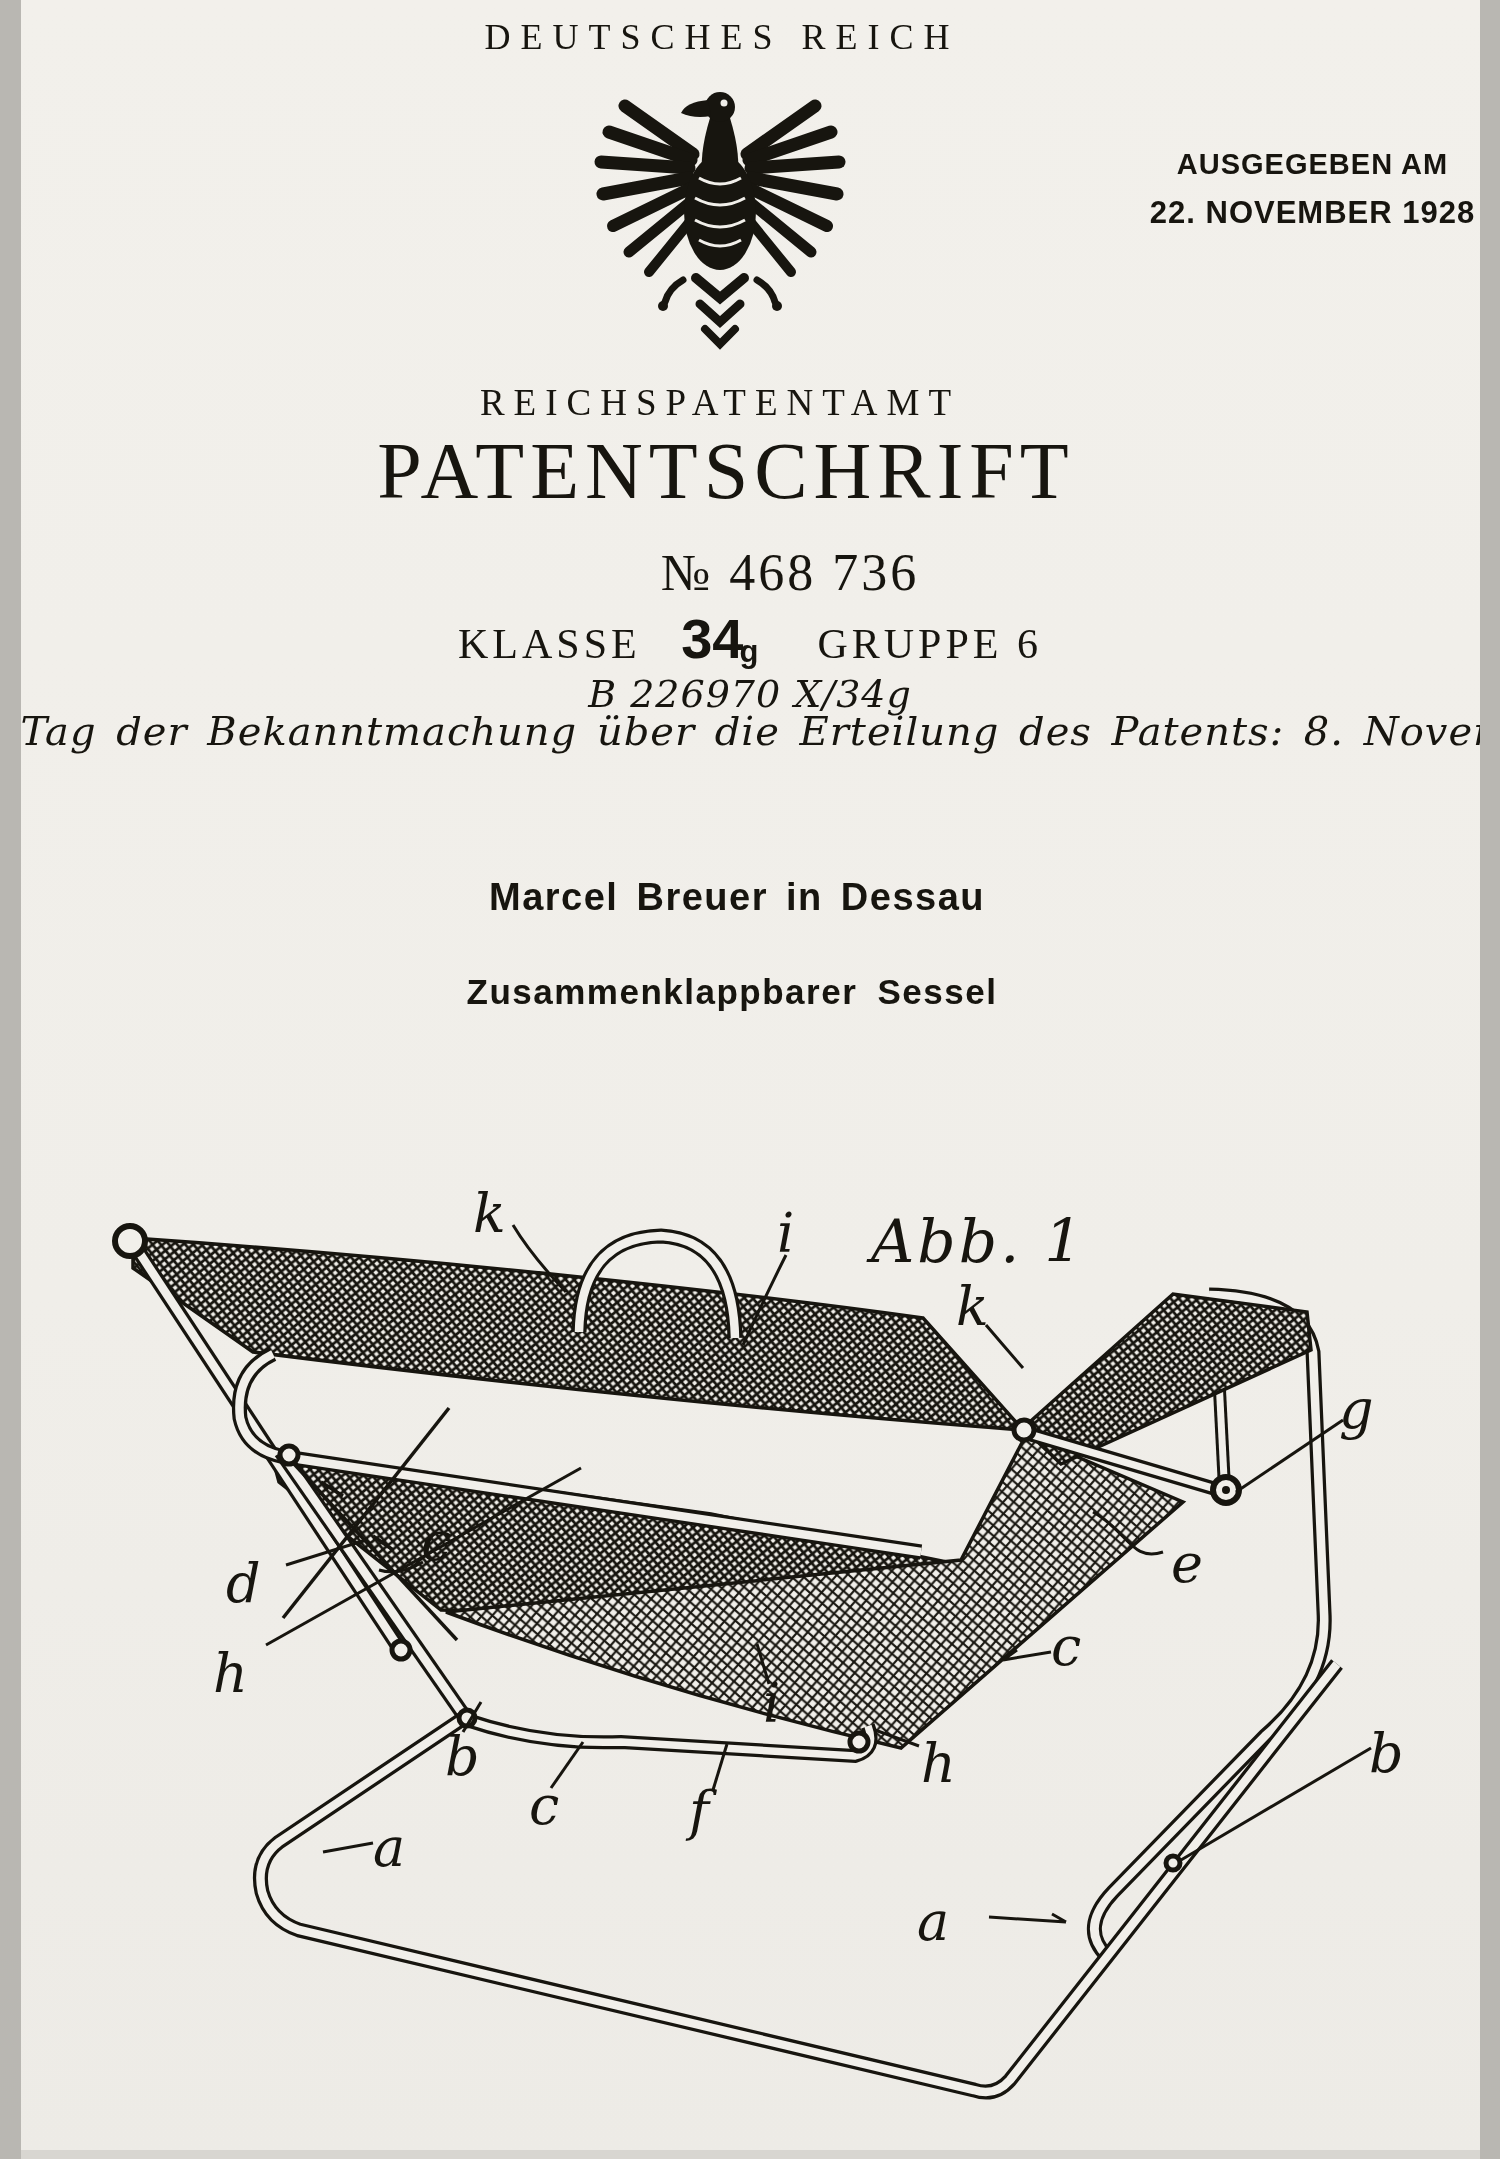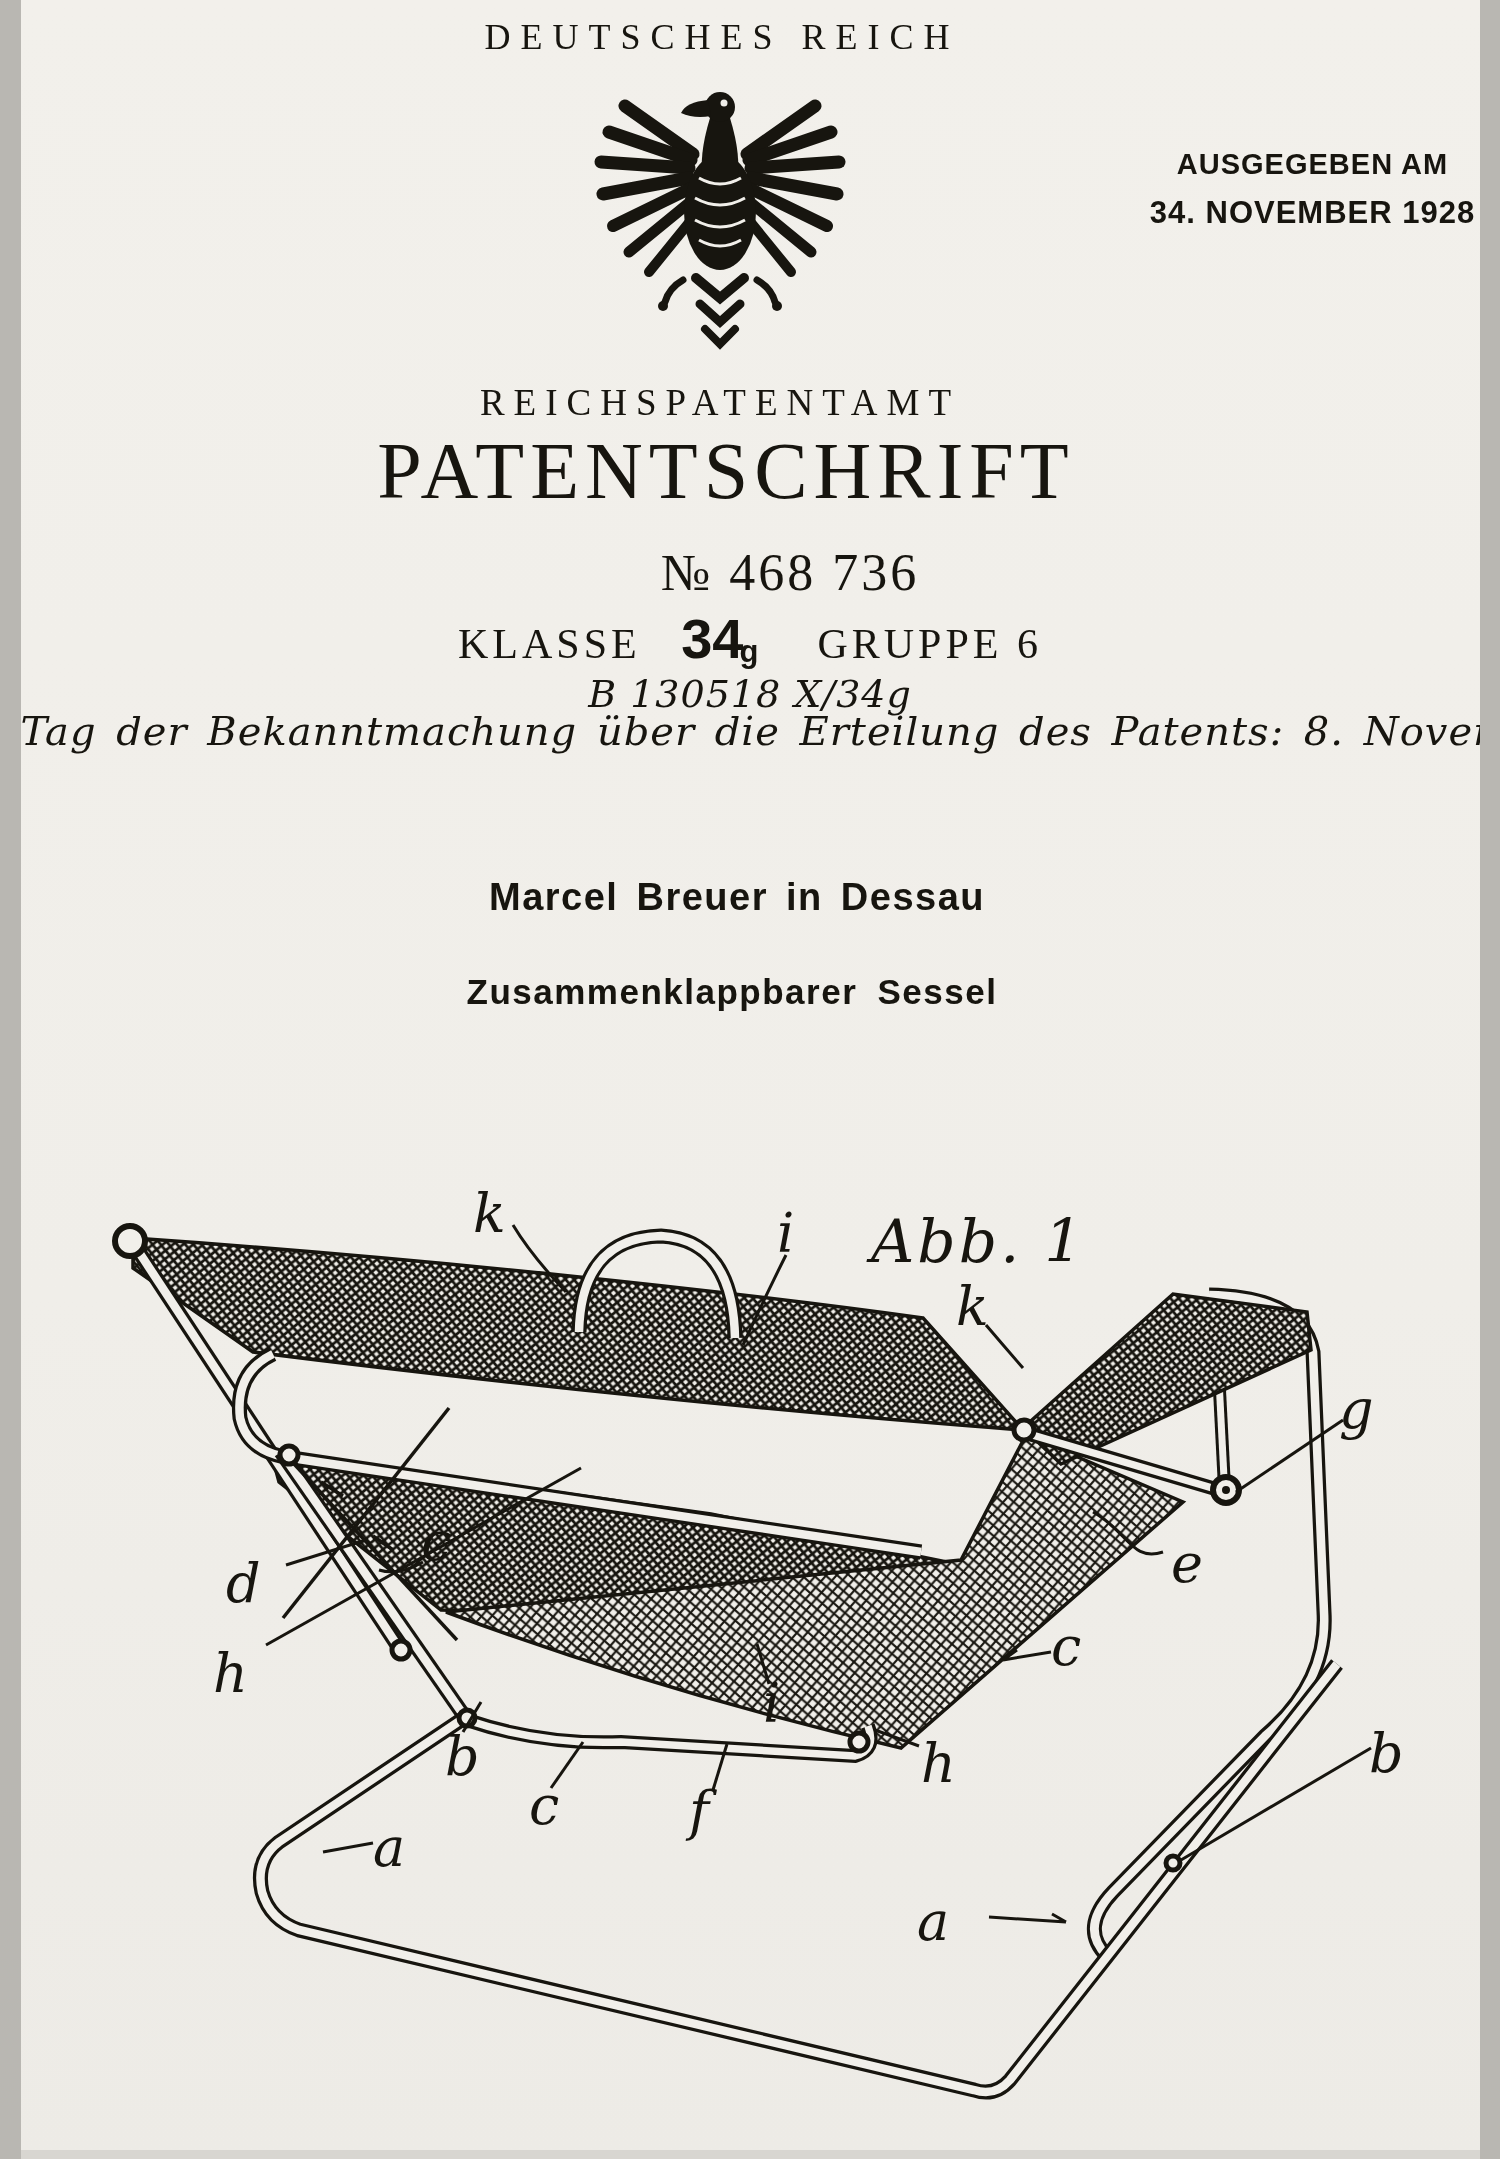--- a/index.html
+++ b/index.html
@@ -77,36 +77,36 @@
       <path d="M122,247 L137,262 L152,247" stroke-width="8"></path>
       <path d="M100,198 Q86,206 82,220" stroke-width="7"></path>
       <path d="M174,198 Q188,206 192,220" stroke-width="7"></path>
       <circle cx="80" cy="224" r="5" fill="#17150f" stroke="none"></circle>
       <circle cx="194" cy="224" r="5" fill="#17150f" stroke="none"></circle>
     </g>
   </svg>
 
   <div class="issued">
     <div class="l1">AUSGEGEBEN AM</div>
-    <div class="l2">34. NOVEMBER 1928</div>
+    <div class="l2">22. NOVEMBER 1928</div>
   </div>
 
   <div class="txt office">REICHSPATENTAMT</div>
   <div class="txt doctype">PATENTSCHRIFT</div>
   <div class="txt patnum">№ 468 736</div>
 
   <div class="txt classline">
     <span>KLASSE</span>
     <span class="gap"></span><span class="big">34</span><span class="sub">g</span>
     <span class="gap"></span>
     <span>GRUPPE</span>
     <span>6</span>
   </div>
 
-  <div class="txt fileref">B 130518 X/34g</div>
+  <div class="txt fileref">B 226970 X/34g</div>
   <div class="txt announce">Tag der Bekanntmachung über die Erteilung des Patents: 8. November 1928</div>
   <div class="txt inventor">Marcel Breuer in Dessau</div>
   <div class="txt worktitle">Zusammenklappbarer Sessel</div>
 
   <svg class="figure" viewBox="0 0 1500 2159" aria-hidden="true">
     <defs>
       <pattern id="weaveDark" width="9" height="9" patternUnits="userSpaceOnUse" patternTransform="rotate(6)">
         <rect width="9" height="9" fill="#f1efea"></rect>
         <path d="M0,0 L9,9 M9,0 L0,9" stroke="#17150f" stroke-width="2.7"></path>
       </pattern>

